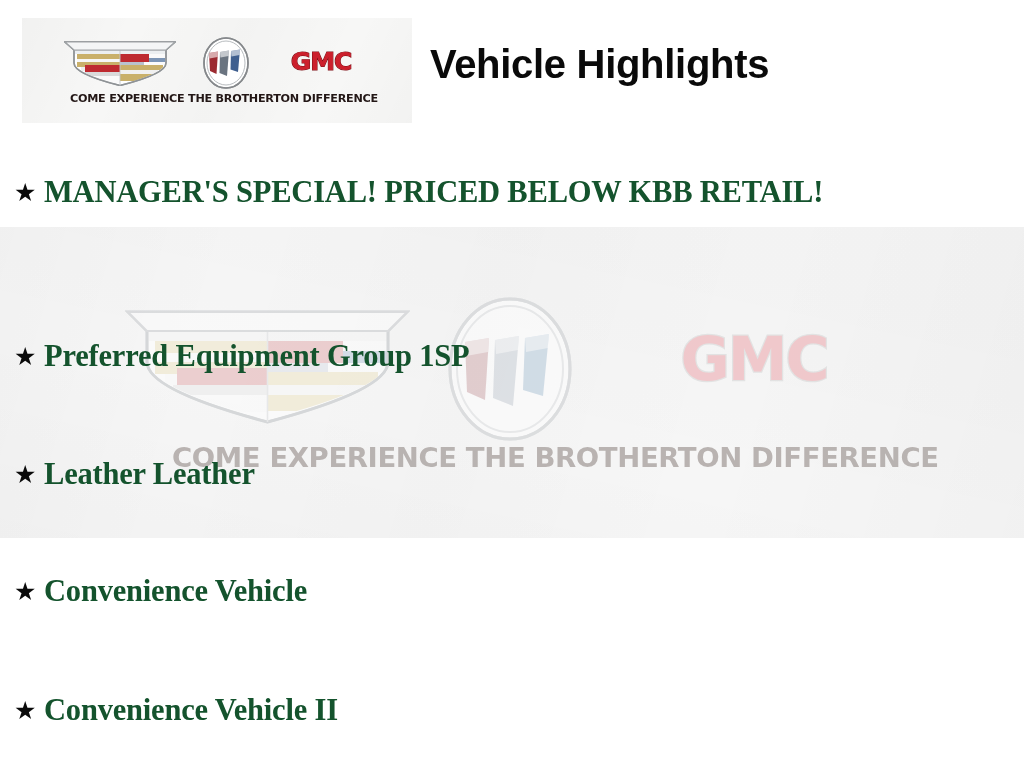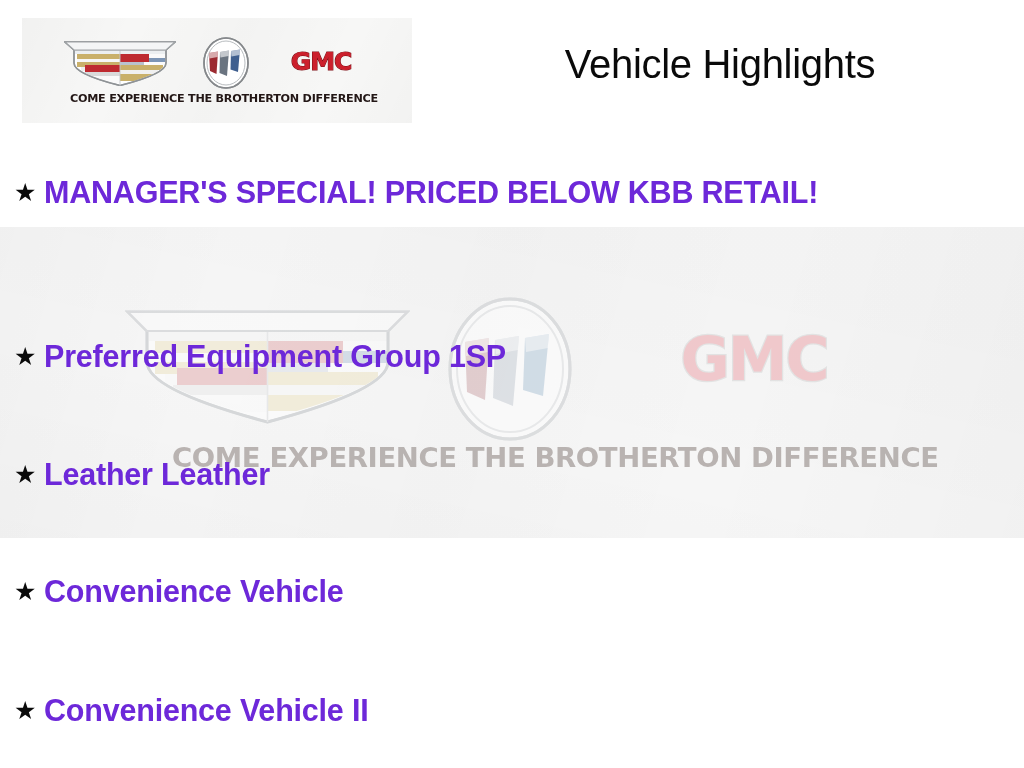--- a/index.html
+++ b/index.html
@@ -128,23 +128,22 @@
     white-space: nowrap;
     text-align: center;
   }
 
   
   .page-title {
     position: absolute;
     left: 430px;
     top: 42px;
     width: 580px;
-    text-align: center;
     font-size: 40px;
-    font-weight: normal;
+    font-weight: bold;
     letter-spacing: -0.3px;
     color: #0a0a0a;
     z-index: 3;
   }
 
   
   .highlights {
     position: absolute;
     left: 0;
     top: 0;
@@ -169,21 +168,22 @@
     line-height: 38px;
     color: #0a0a0a;
     text-align: left;
   }
   .bullet-text {
     flex: 1 1 auto;
     font-size: 30.5px;
     font-weight: bold;
     line-height: 38px;
     letter-spacing: -0.2px;
-    color: #6d28d9;
+    color: #14532d;
+    font-family: Liberation Serif, serif;
   }
   .row-0 { top: 173px; }
   .row-1 { top: 337px; }
   .row-2 { top: 455px; }
   .row-3 { top: 572px; }
   .row-4 { top: 691px; }
 </style>
 </head>
 <body>
 

